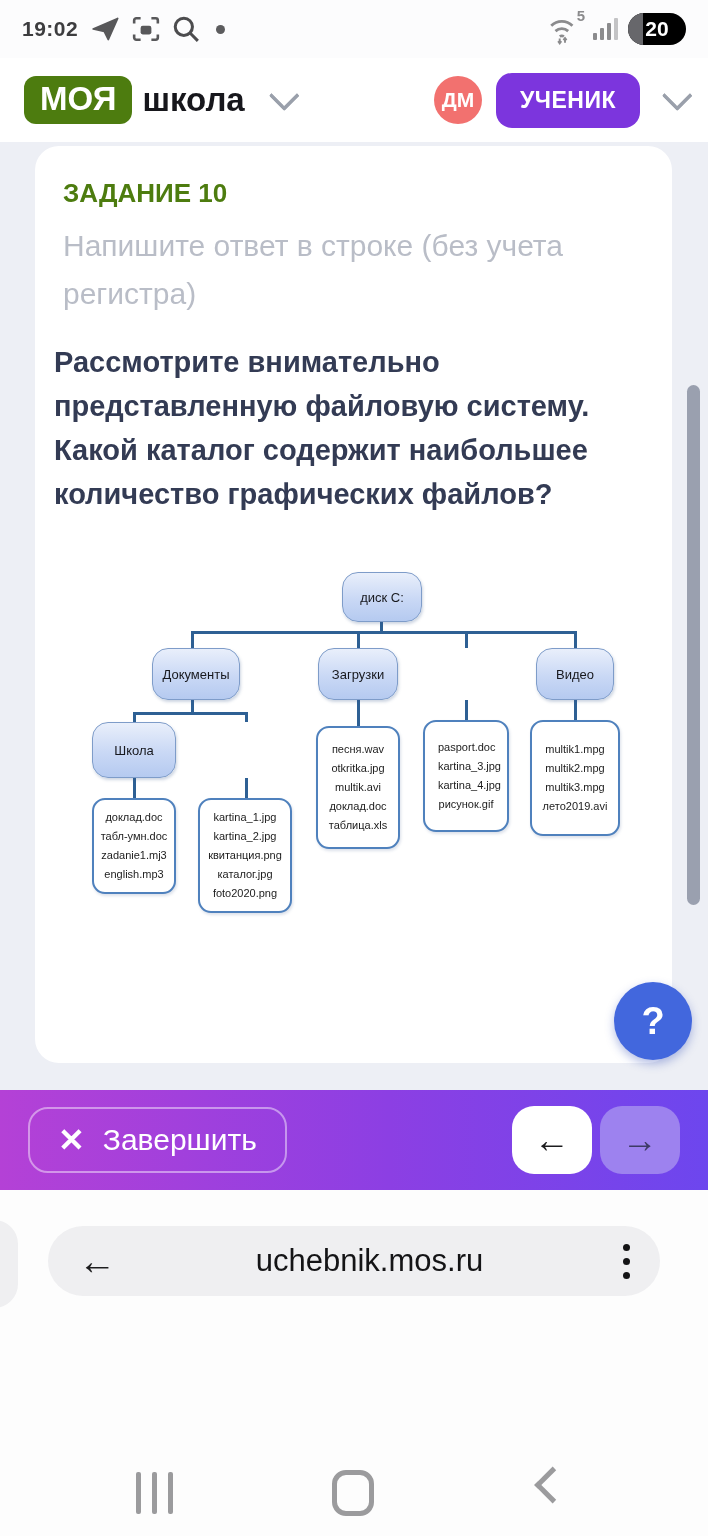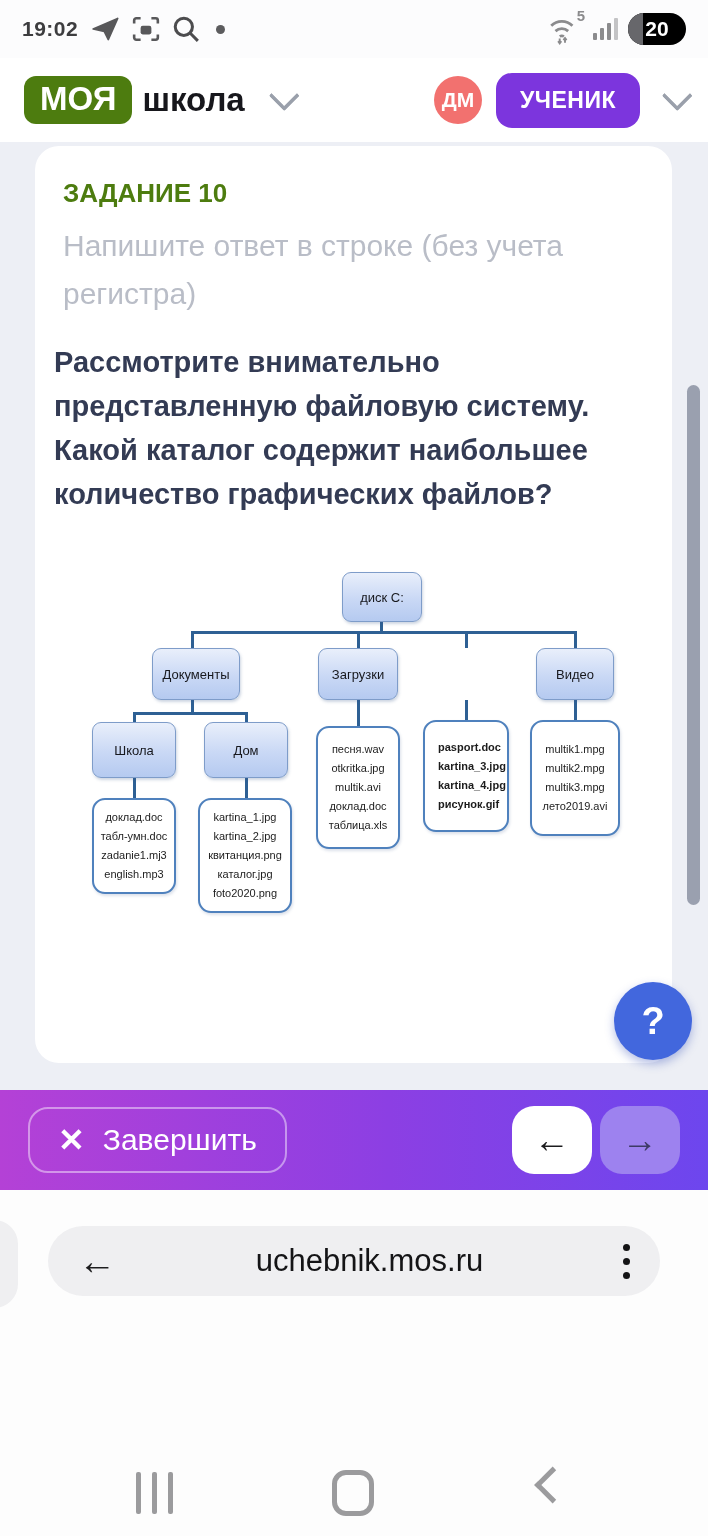--- a/index.html
+++ b/index.html
@@ -43,21 +43,21 @@
   .task-label { position:absolute; left:63px; top:178px; font-size:26px; font-weight:800; color:#4d7c0f; }
   .task-hint { position:absolute; left:63px; top:222px; width:586px; font-size:30px; font-weight:400;
     color:#b9bdc7; line-height:48px; }
   .task-question { position:absolute; left:54px; top:340px; width:590px; font-size:29px; font-weight:600;
     color:#333b54; line-height:44px; }
 
   
   .diagram { position:absolute; left:85px; top:560px; width:600px; height:355px; }
   .node { position:absolute; display:flex; align-items:center; justify-content:center; text-align:center;
     background:linear-gradient(180deg,#e9effb 0%,#c9d8f5 55%,#b5caf0 100%);
-    border:1px solid #7e9cc9; border-radius:9px; font-size:13px; color:#17181d;
+    border:1px solid #7e9cc9; border-radius:16px; font-size:13px; color:#17181d;
     box-shadow:1px 2px 3px rgba(60,90,140,.25); }
   .filebox { position:absolute; background:#ffffff; border:2px solid #4f81bd; border-radius:13px;
     padding:8px 2px; font-size:11px; line-height:19px; color:#1c1c1c; text-align:center;
     box-shadow:1px 2px 3px rgba(60,90,140,.18); }
   .cline { position:absolute; background:#2e6094; }
 
   
   .help-fab { position:absolute; left:614px; top:982px; width:78px; height:78px; border-radius:50%;
     background:#4267dd; color:#fff; display:flex; align-items:center; justify-content:center;
     font-size:38px; font-weight:700; box-shadow:0 4px 10px rgba(40,70,180,.35); }
@@ -185,21 +185,20 @@
   <div class="cline" style="left:160px; top:218px; width:3px; height:20px;"></div>
   <div class="cline" style="left:272px; top:140px; width:3px; height:26px;"></div>
   <div class="cline" style="left:380px; top:140px; width:3px; height:20px;"></div>
   <div class="cline" style="left:489px; top:140px; width:3px; height:20px;"></div>
 
   <div class="node" style="left:257px; top:12px; width:80px; height:50px;">диск C:</div>
   <div class="node" style="left:67px; top:88px; width:88px; height:52px;">Документы</div>
   <div class="node" style="left:233px; top:88px; width:80px; height:52px;">Загрузки</div>
   <div class="node" style="left:451px; top:88px; width:78px; height:52px;text-align:right;">Видео</div>
   <div class="node" style="left:7px; top:162px; width:84px; height:56px;">Школа</div>
-  <div class="node" style="left:119px; top:162px; width:84px; height:56px;">Дом</div>
 
   <div class="filebox" style="left:7px; top:238px; width:84px;">
       <div>доклад.doc</div>
       <div>табл-умн.doc</div>
       <div>zadanie1.mj3</div>
       <div>english.mp3</div>
     </div>
   <div class="filebox" style="left:113px; top:238px; width:94px;">
       <div>kartina_1.jpg</div>
       <div>kartina_2.jpg</div>
@@ -207,21 +206,21 @@
       <div>каталог.jpg</div>
       <div>foto2020.png</div>
     </div>
   <div class="filebox" style="left:231px; top:166px; width:84px; padding:12px 6px;">
       <div>песня.wav</div>
       <div>otkritka.jpg</div>
       <div>multik.avi</div>
       <div>доклад.doc</div>
       <div>таблица.xls</div>
     </div>
-  <div class="filebox" style="left:338px; top:160px; width:86px; padding:16px 13px;font-weight:bold;">
+  <div class="filebox" style="left:338px; top:160px; width:86px; padding:16px 13px;">
       <div>pasport.doc</div>
       <div>kartina_3.jpg</div>
       <div>kartina_4.jpg</div>
       <div>рисунок.gif</div>
     </div>
   <div class="filebox" style="left:445px; top:160px; width:90px; padding:18px 2px;">
       <div>multik1.mpg</div>
       <div>multik2.mpg</div>
       <div>multik3.mpg</div>
       <div>лето2019.avi</div>

